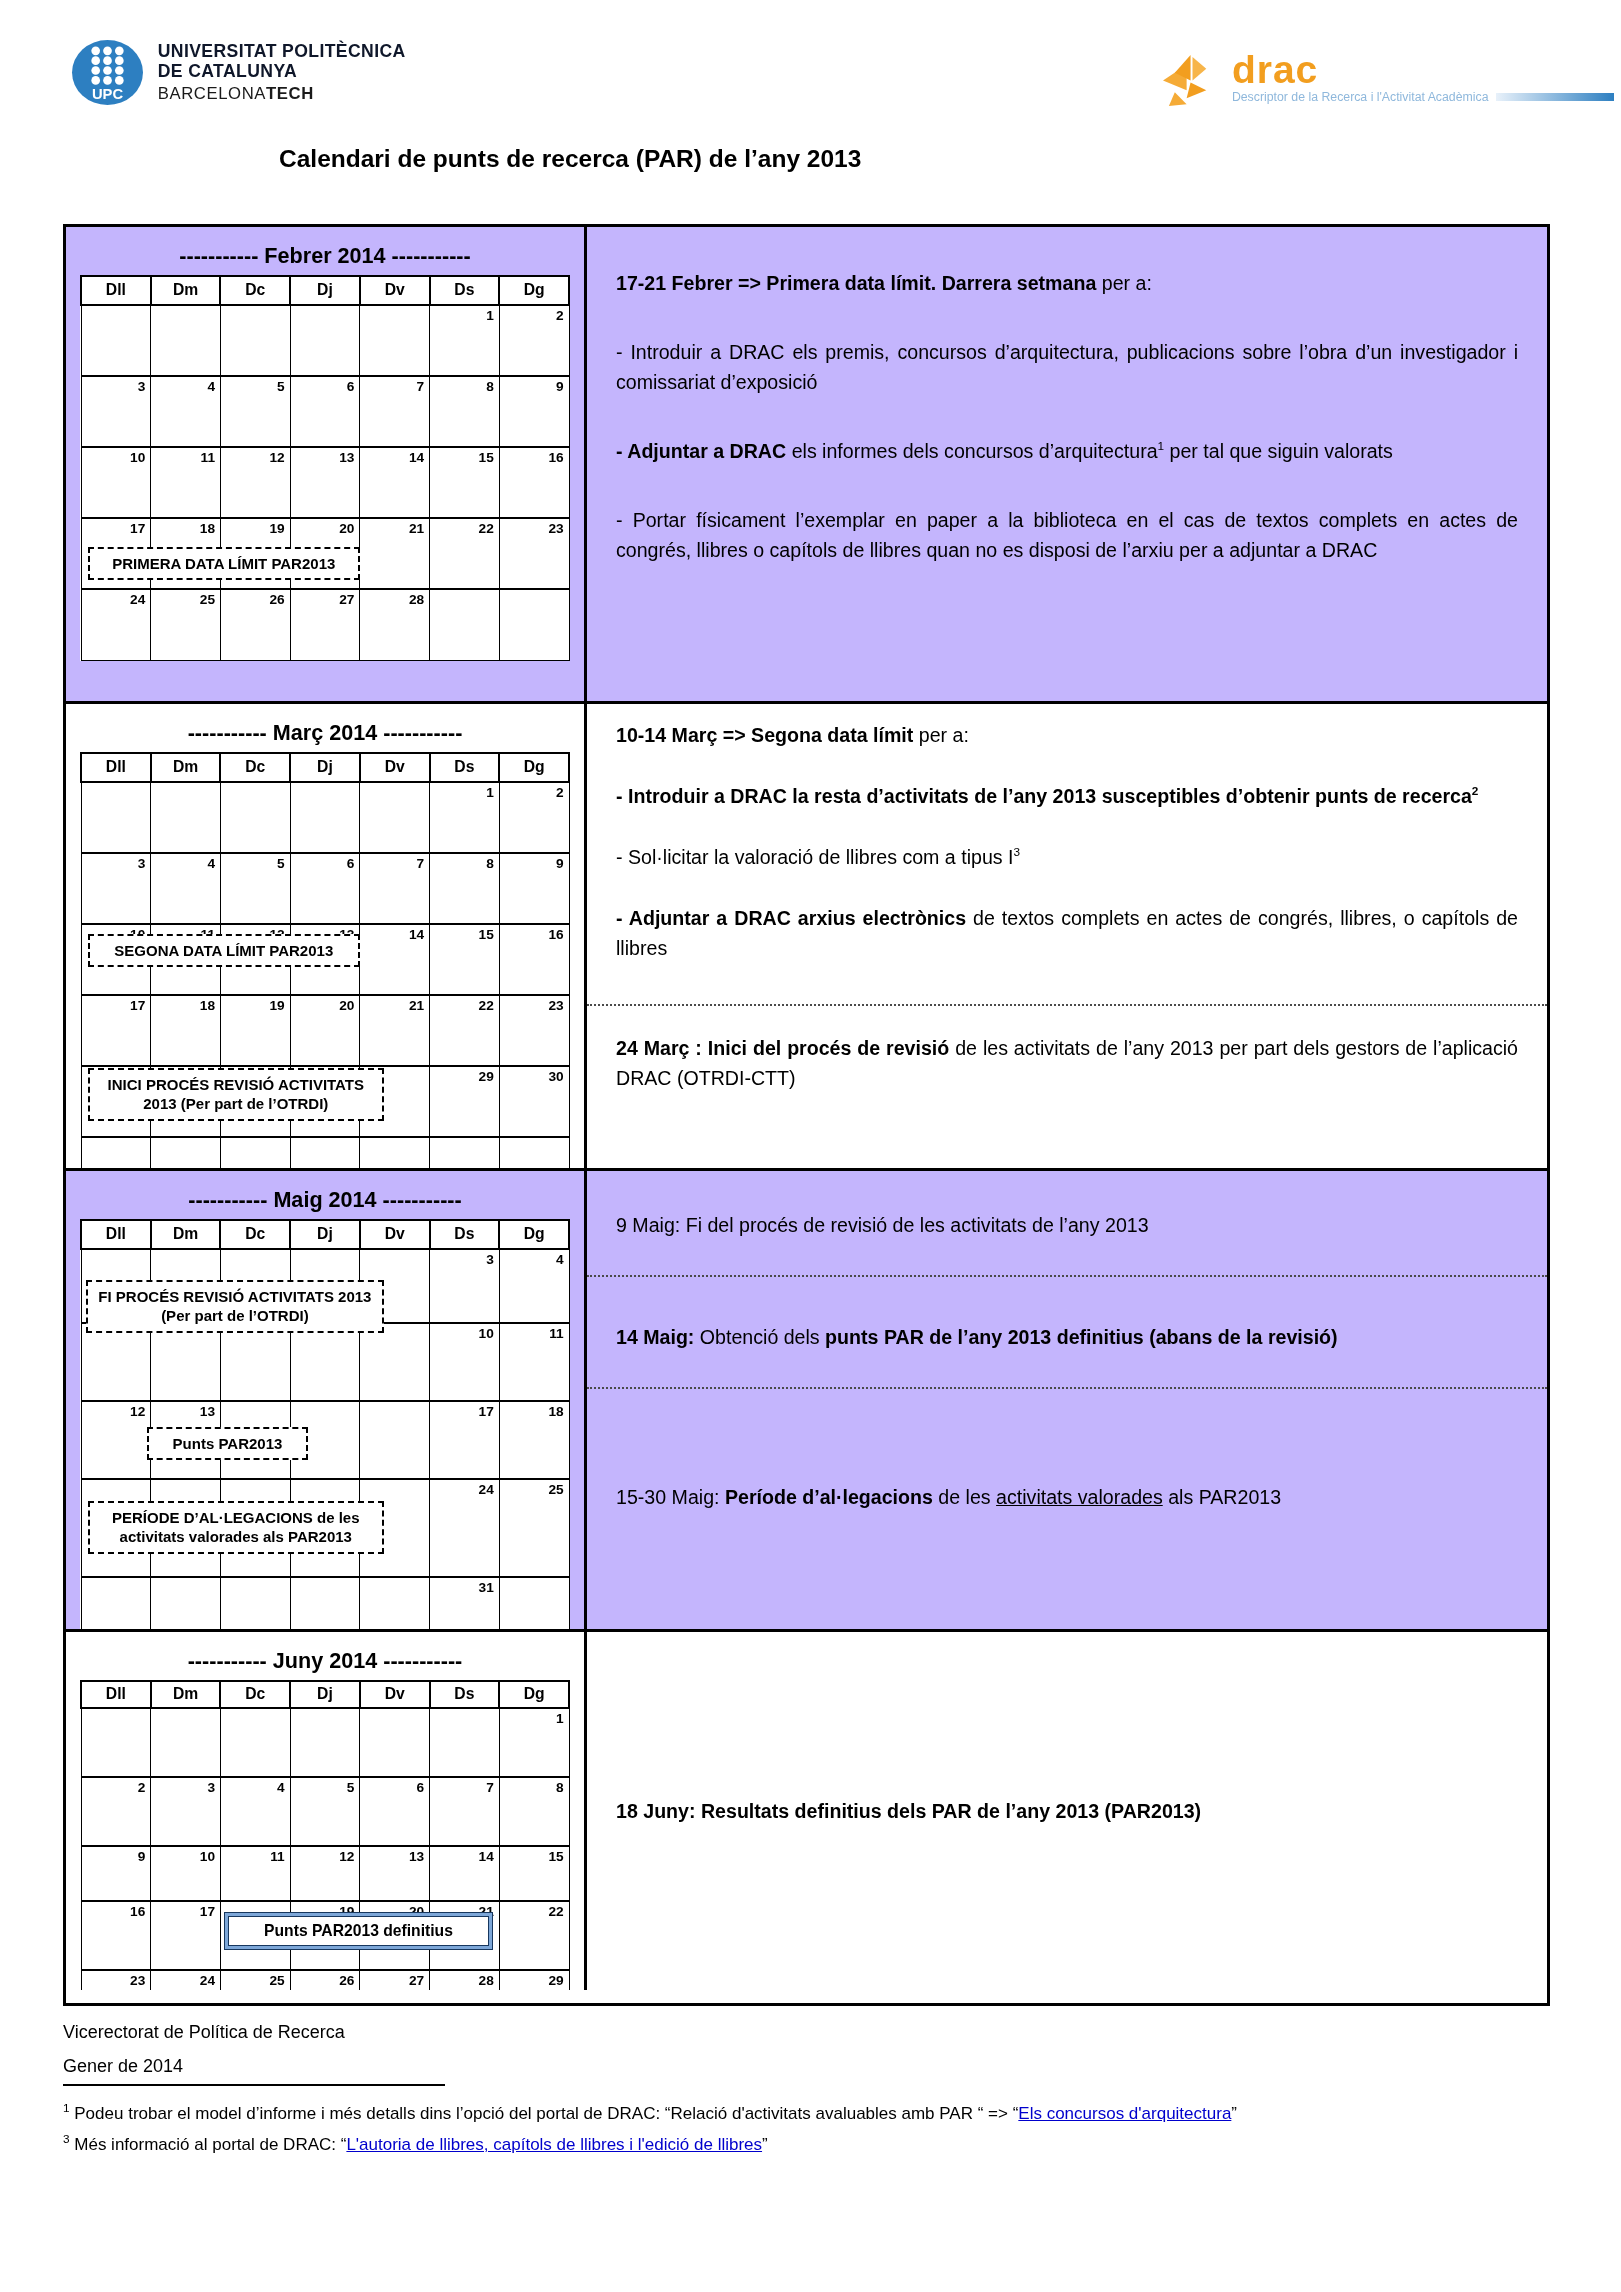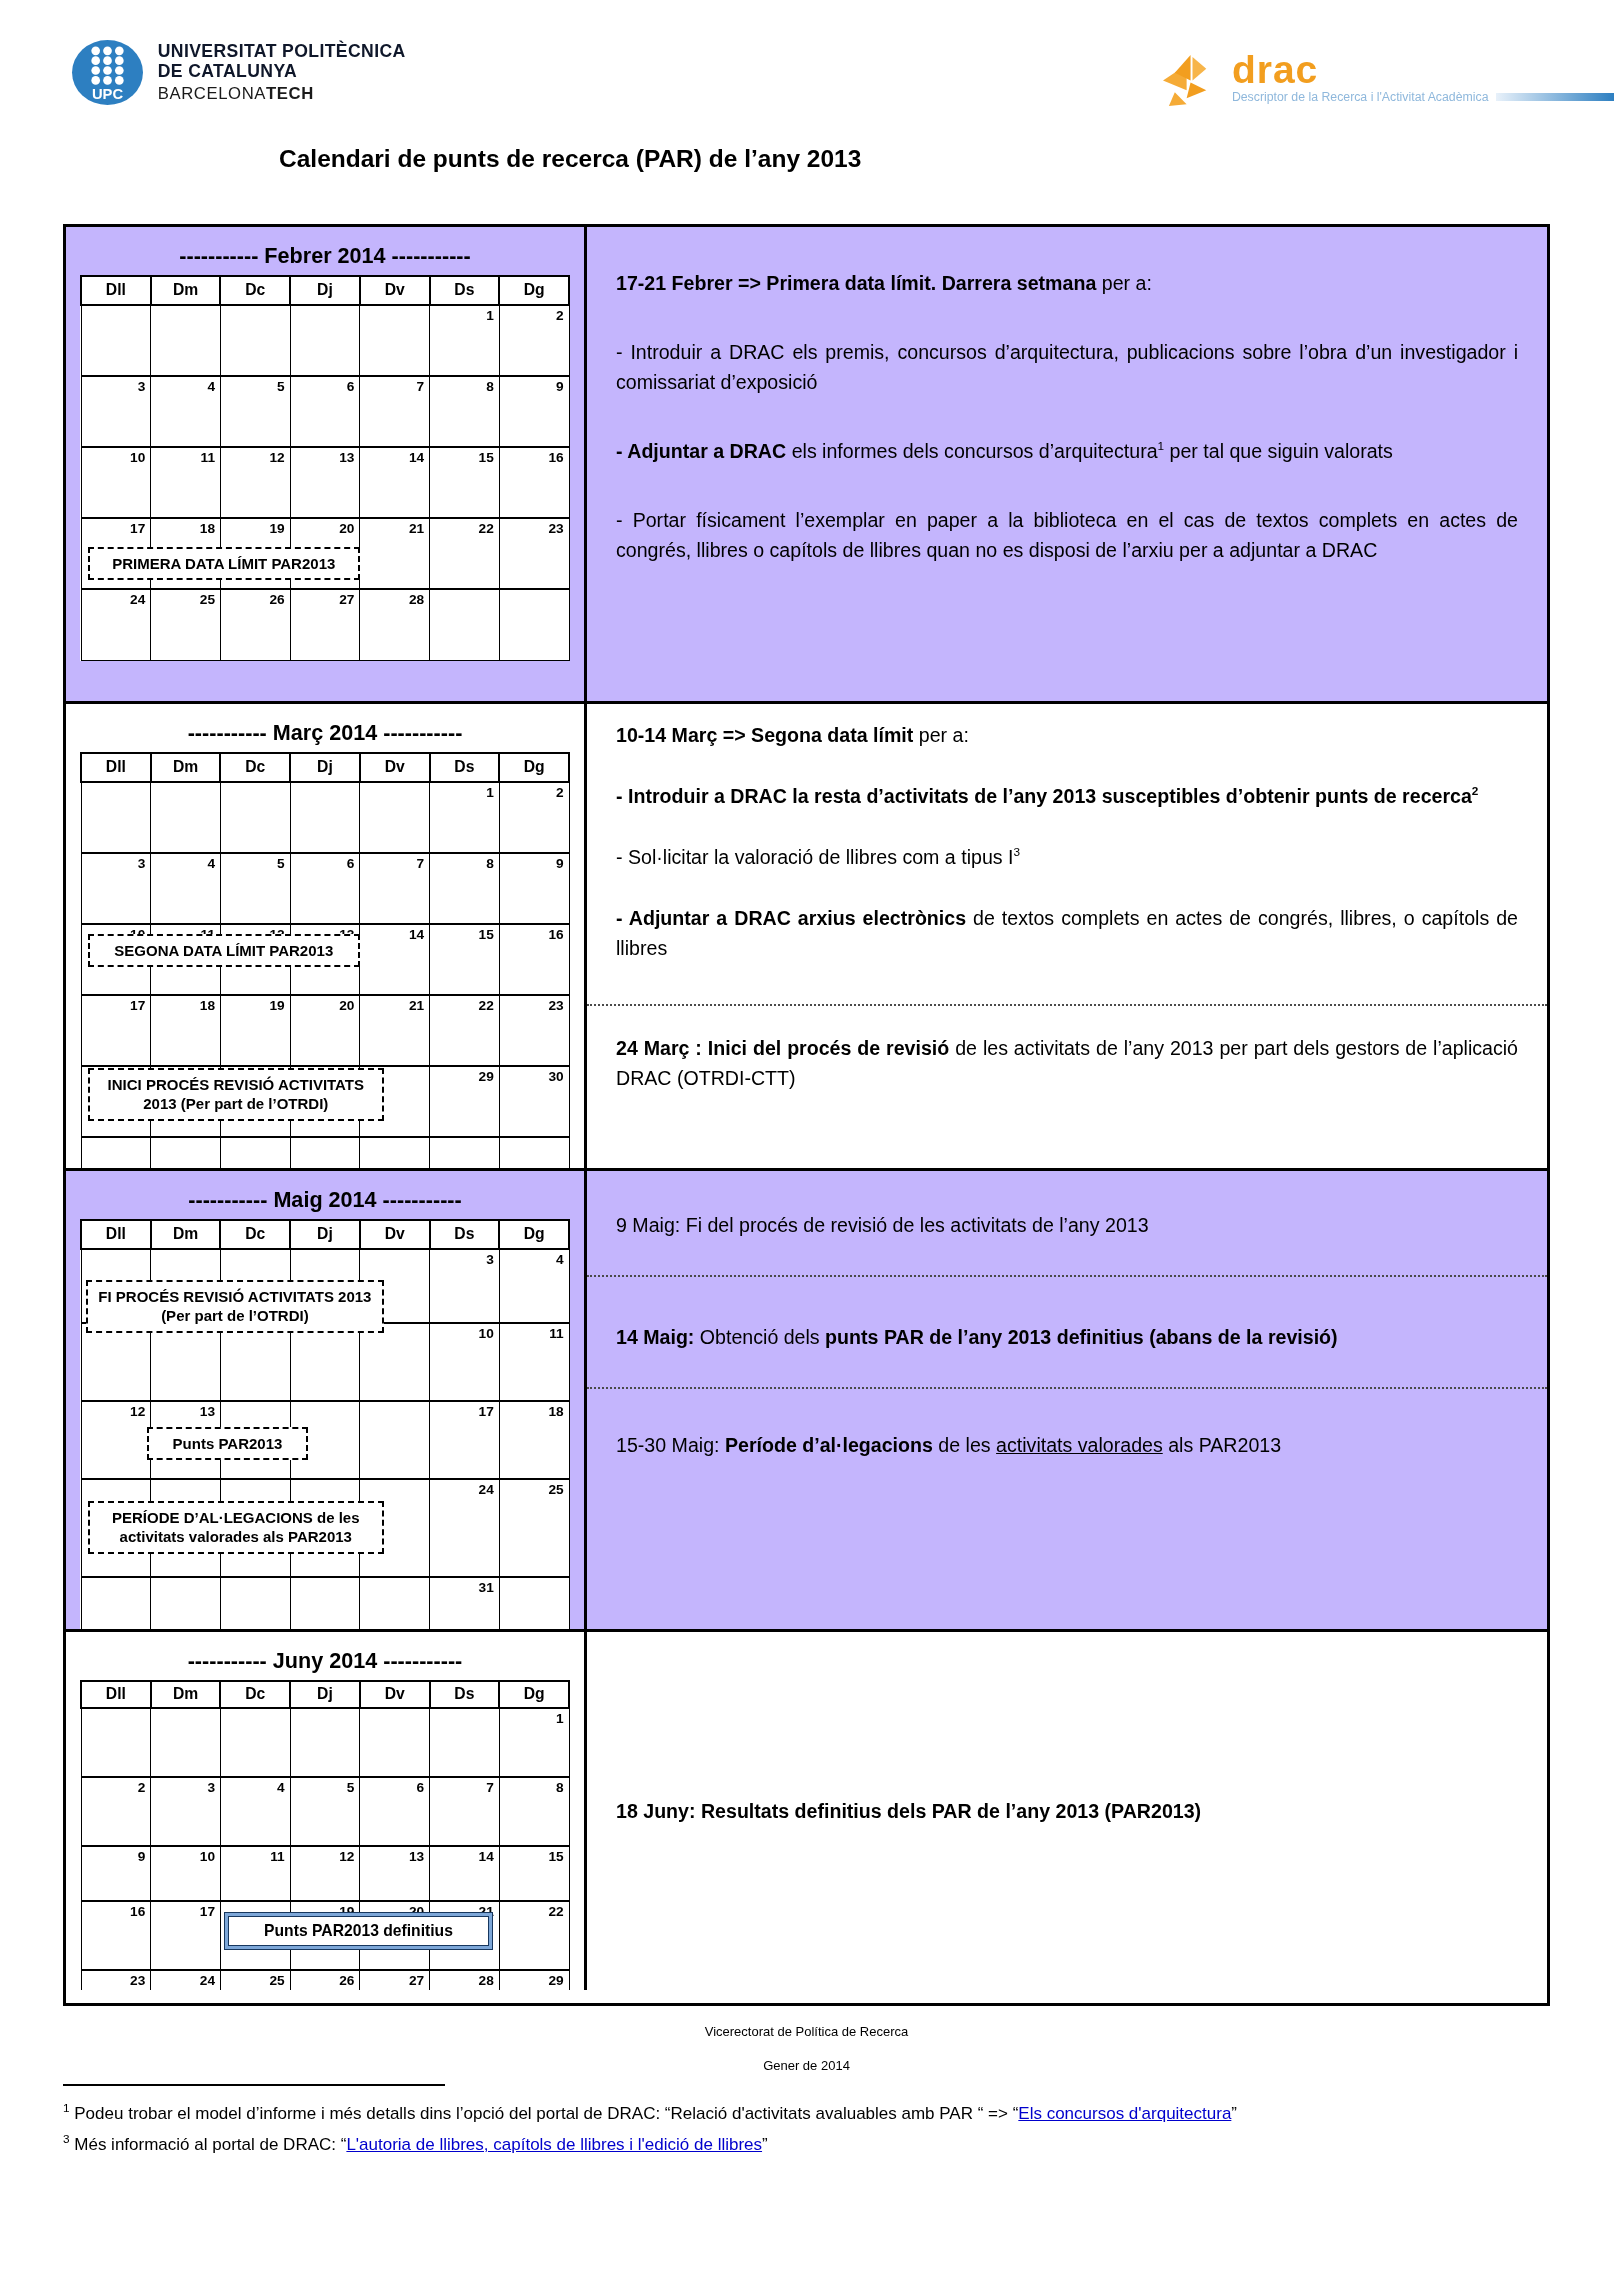--- a/index.html
+++ b/index.html
@@ -54,25 +54,25 @@
   .tx{margin:0;font-size:19.6px;line-height:30px;text-align:justify;}
   .b{font-weight:bold;} .u{text-decoration:underline;}
   sup{font-size:11.8px;line-height:0;}
   .dotted-div{height:0;border-top:2.9px dotted #4a4a4a;margin:35px -29px 27.4px;}
   .sec-0 .text-cell{padding-top:41px;} .sec-0 .tx{margin-bottom:39px;}
   .sec-1 .text-cell{padding-top:15.7px;} .sec-1 .tx{margin-bottom:31px;}
   .sec-1 .dotted-div{margin:41px -29px 27.4px;}
   .sec-2 .text-cell{padding-top:39px;} .sec-2 .tx{margin:0;}
   .sec-2 .dotted-div{margin:35px -29px 0;}
   .sec-2 .dotted-div + .tx{margin-top:45px;}
-  .sec-2 .tx:last-child{margin-top:41px;}
+  .sec-2 .tx:last-child{margin-top:93px;}
   .sec-3 .text-cell{display:flex;align-items:center;}
 
   
-  .doc-footer{position:absolute;left:63px;top:2015px;width:1487px;text-align:center;font-size:13px;line-height:34px;}
+  .doc-footer{position:absolute;left:63px;top:2015px;width:1487px;text-align:left;font-size:18px;line-height:34px;}
   .footnotes{position:absolute;left:63px;top:2084px;width:1486px;}
   .fn-sep{width:382px;border-top:2.9px solid #000;margin-bottom:11.8px;}
   .fn-line{font-size:17px;line-height:31px;}
   .fn-link{color:#0000cc;text-decoration:underline;cursor:pointer;}
 </style>
 </head>
 <body>
 
 <div class="page">
 

